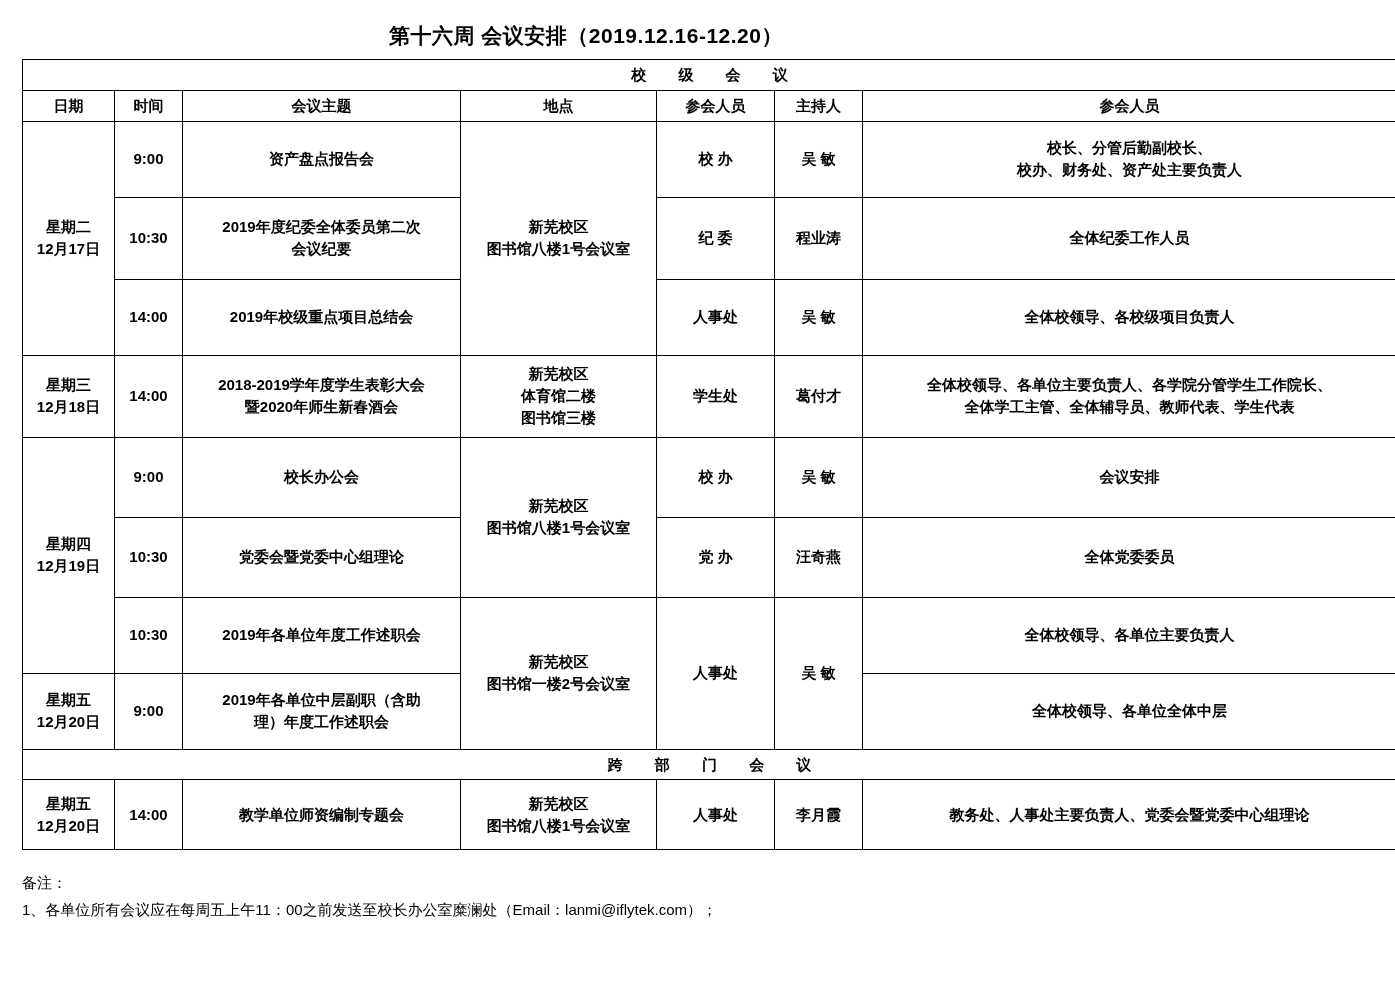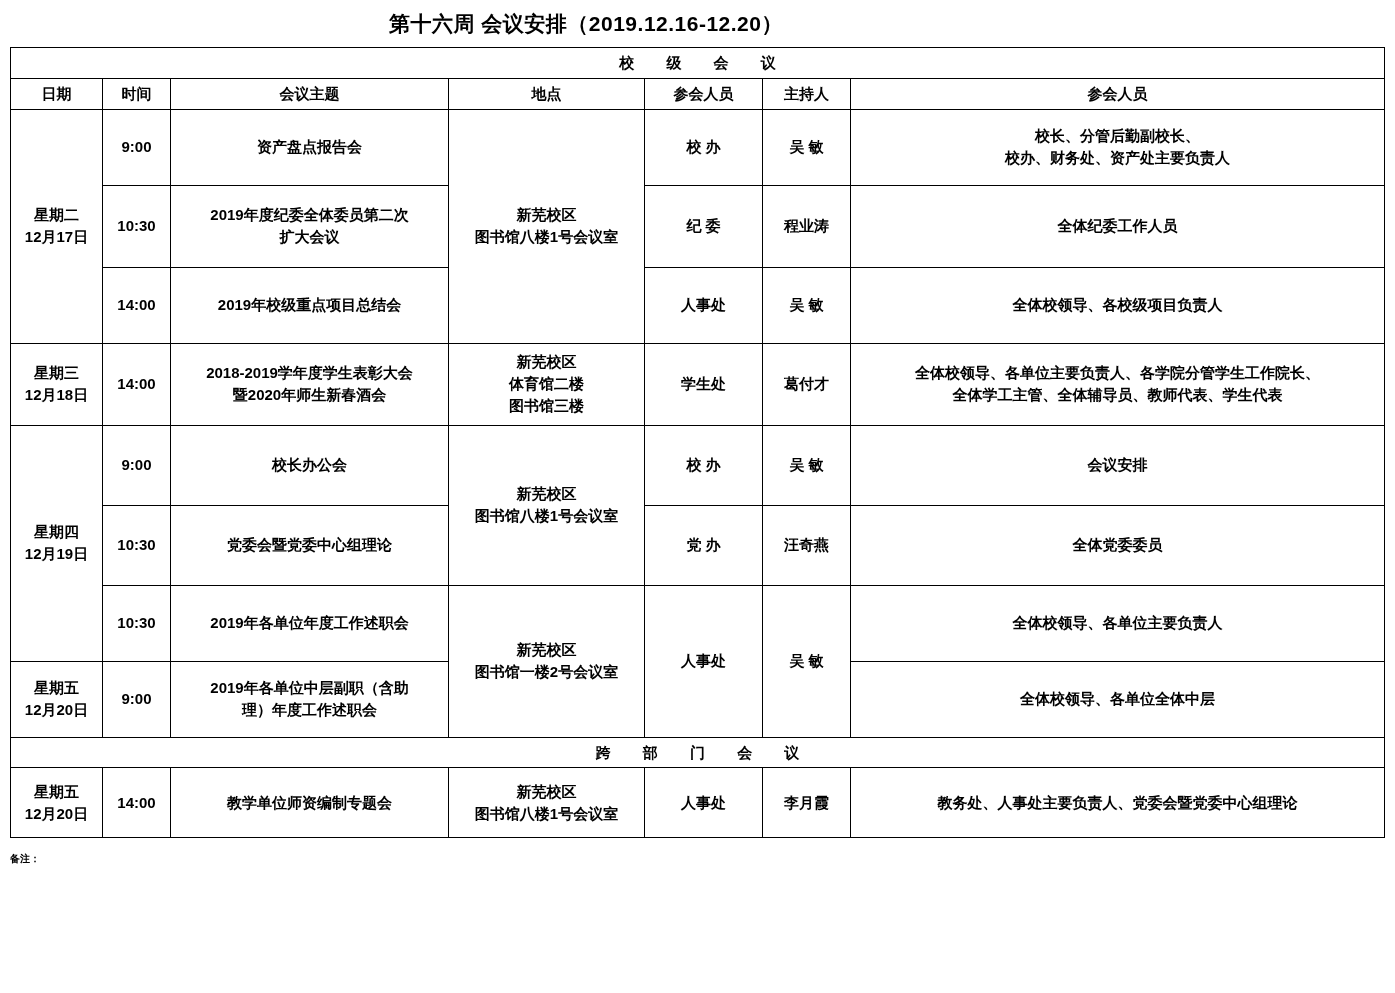--- a/index.html
+++ b/index.html
@@ -11,21 +11,21 @@
     width: 1395px;
     height: 993px;
     font-family: "Liberation Sans", "DejaVu Sans", sans-serif;
     color: #000000;
     font-weight: bold;
   }
   .page {
     width: 1172px;
     height: 993px;
     box-sizing: border-box;
-    padding: 0;
+    padding: 12px;
     position: relative;
   }
   .doc-title {
     text-align: center;
     font-size: 21px;
     font-weight: bold;
     letter-spacing: 0.5px;
     padding: 10px 0 9px 0;
   }
   table.sched {
@@ -50,24 +50,24 @@
     text-indent: 14px;
   }
   .hdr td {
     font-size: 15.5px;
     padding: 9px 3px;
   }
   .cell-time { font-size: 15px; }
   .cell-topic { font-size: 15px; }
   .small-line { display: block; }
   .notes {
-    margin: 4px 10px;
+    margin: 12px 10px;
     padding-top: 8px;
-    font-size: 10px;
-    font-weight: bold;
+    font-size: 15px;
+    font-weight: normal;
     line-height: 1.75;
   }
   .notes div { white-space: nowrap; }
   col.c-date { width: 92px; }
   col.c-time { width: 68px; }
   col.c-topic { width: 278px; }
   col.c-place { width: 196px; }
   col.c-dept { width: 118px; }
   col.c-host { width: 88px; }
   col.c-people { width: auto; }
@@ -120,21 +120,21 @@
         <td>
           <span class="small-line">校长、分管后勤副校长、</span>
           <span class="small-line">校办、财务处、资产处主要负责人</span>
         </td>
       </tr>
 
       <tr style="height:82px;">
         <td class="cell-time">10:30</td>
         <td class="cell-topic">
           <span class="small-line">2019年度纪委全体委员第二次</span>
-          <span class="small-line">扩大会议</span>
+          <span class="small-line">会议纪要</span>
         </td>
         <td>纪 委</td>
         <td>程业涛</td>
         <td>全体纪委工作人员</td>
       </tr>
 
       <tr style="height:76px;">
         <td class="cell-time">14:00</td>
         <td class="cell-topic">2019年校级重点项目总结会</td>
         <td>人事处</td>
@@ -231,15 +231,16 @@
         </td>
         <td>人事处</td>
         <td>李月霞</td>
         <td>教务处、人事处主要负责人、党委会暨党委中心组理论</td>
       </tr>
     </tbody>
   </table>
 
   <div class="notes">
     <div>备注：</div>
+    <div>1、各单位所有会议应在每周五上午11：00之前发送至校长办公室糜澜处（Email：lanmi@iflytek.com）；</div>
   </div>
 
 </div>
 
 </body></html>

